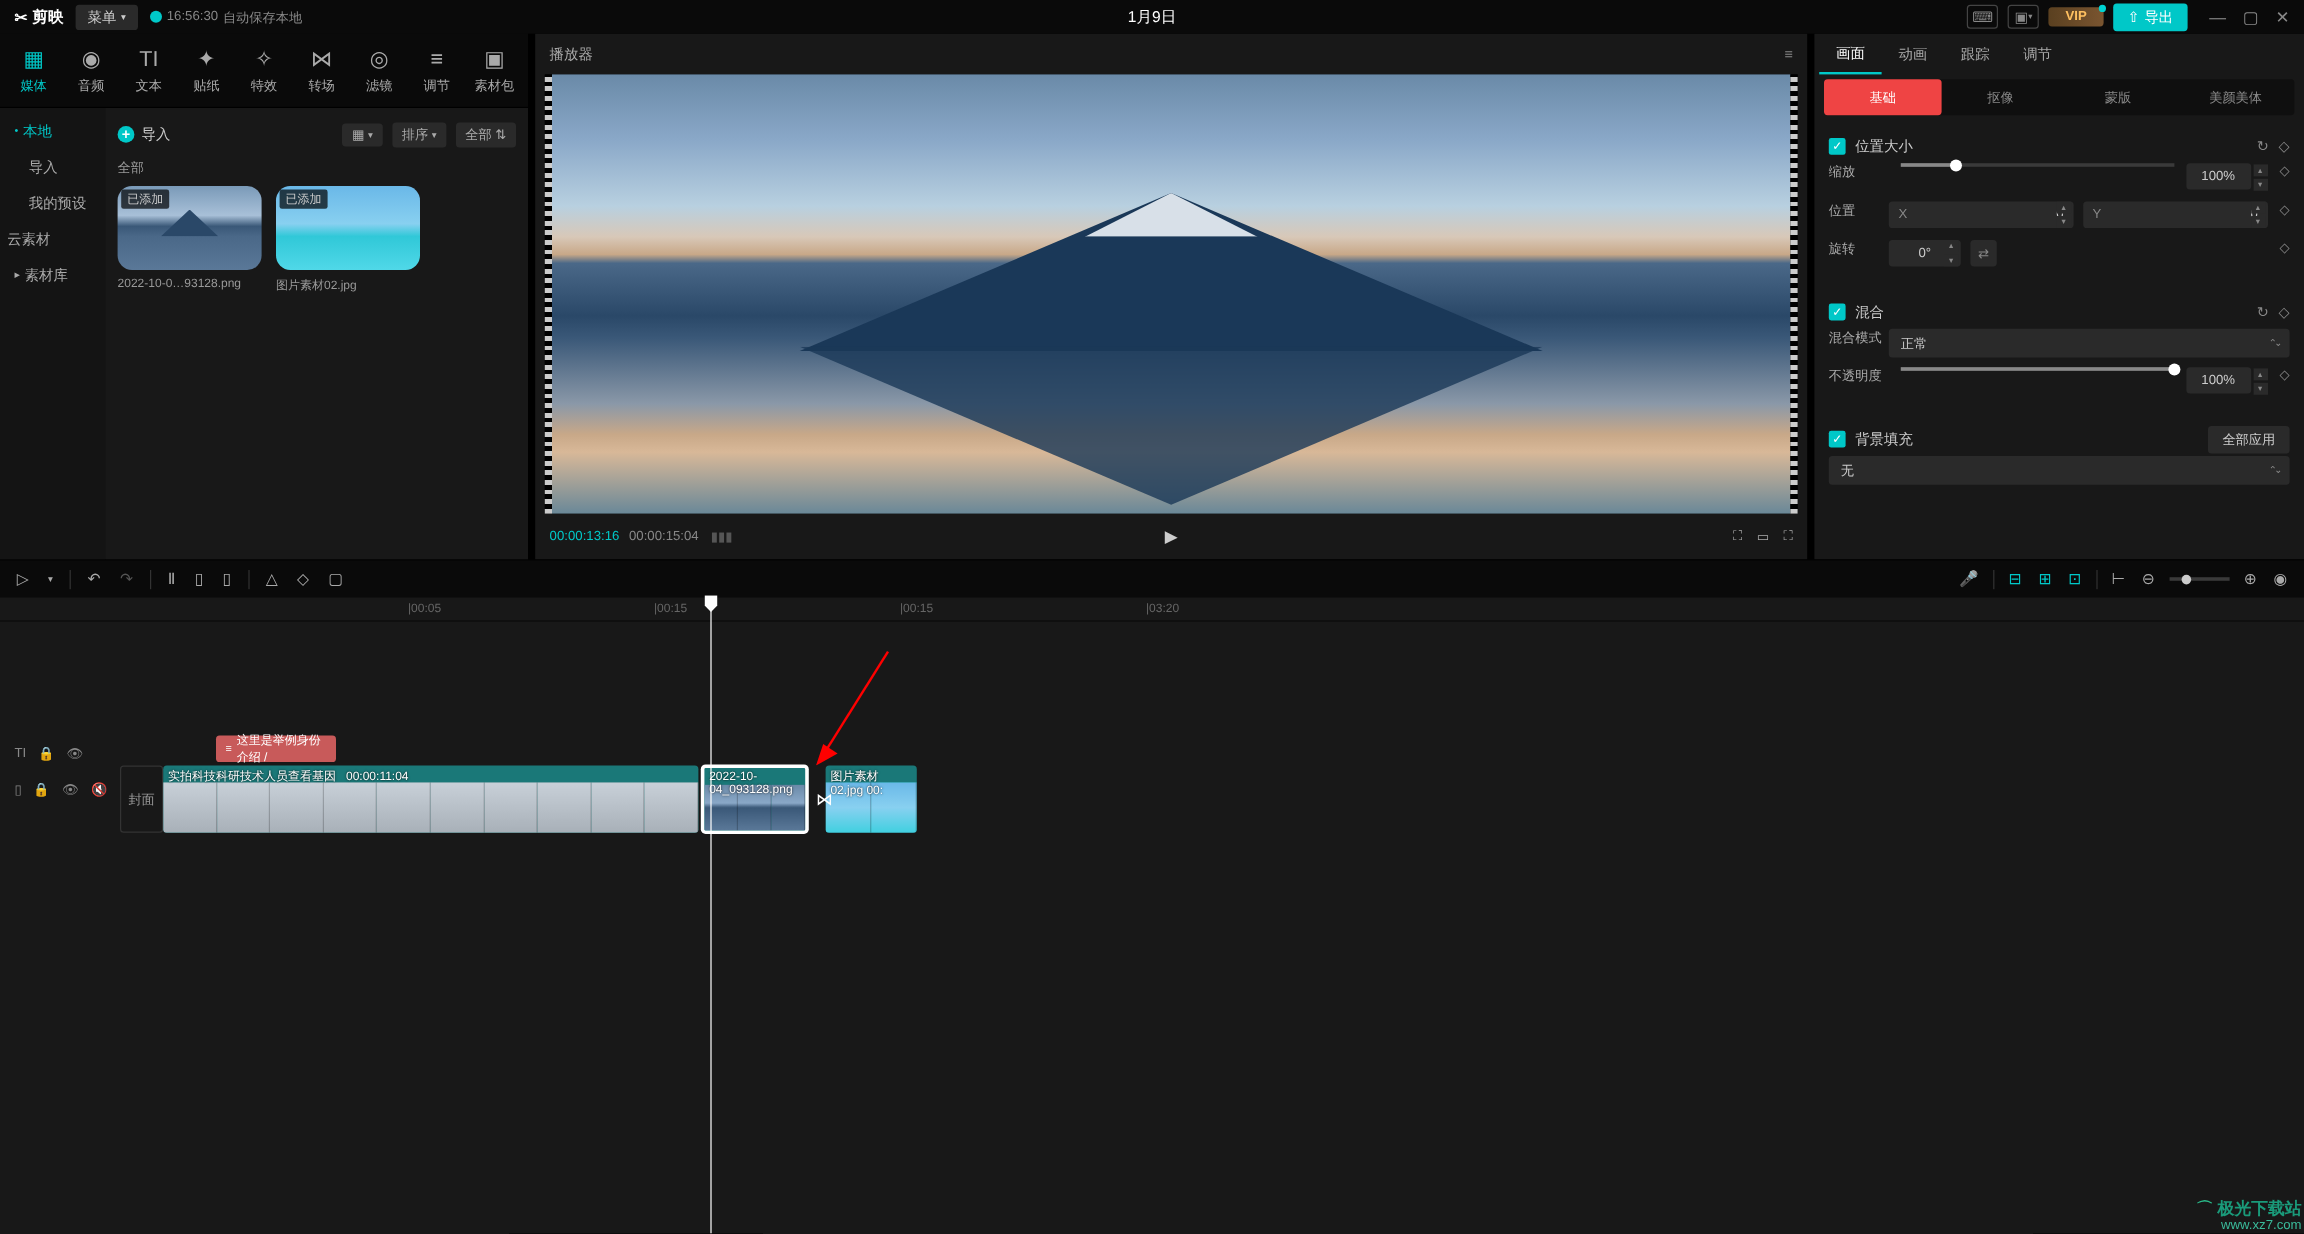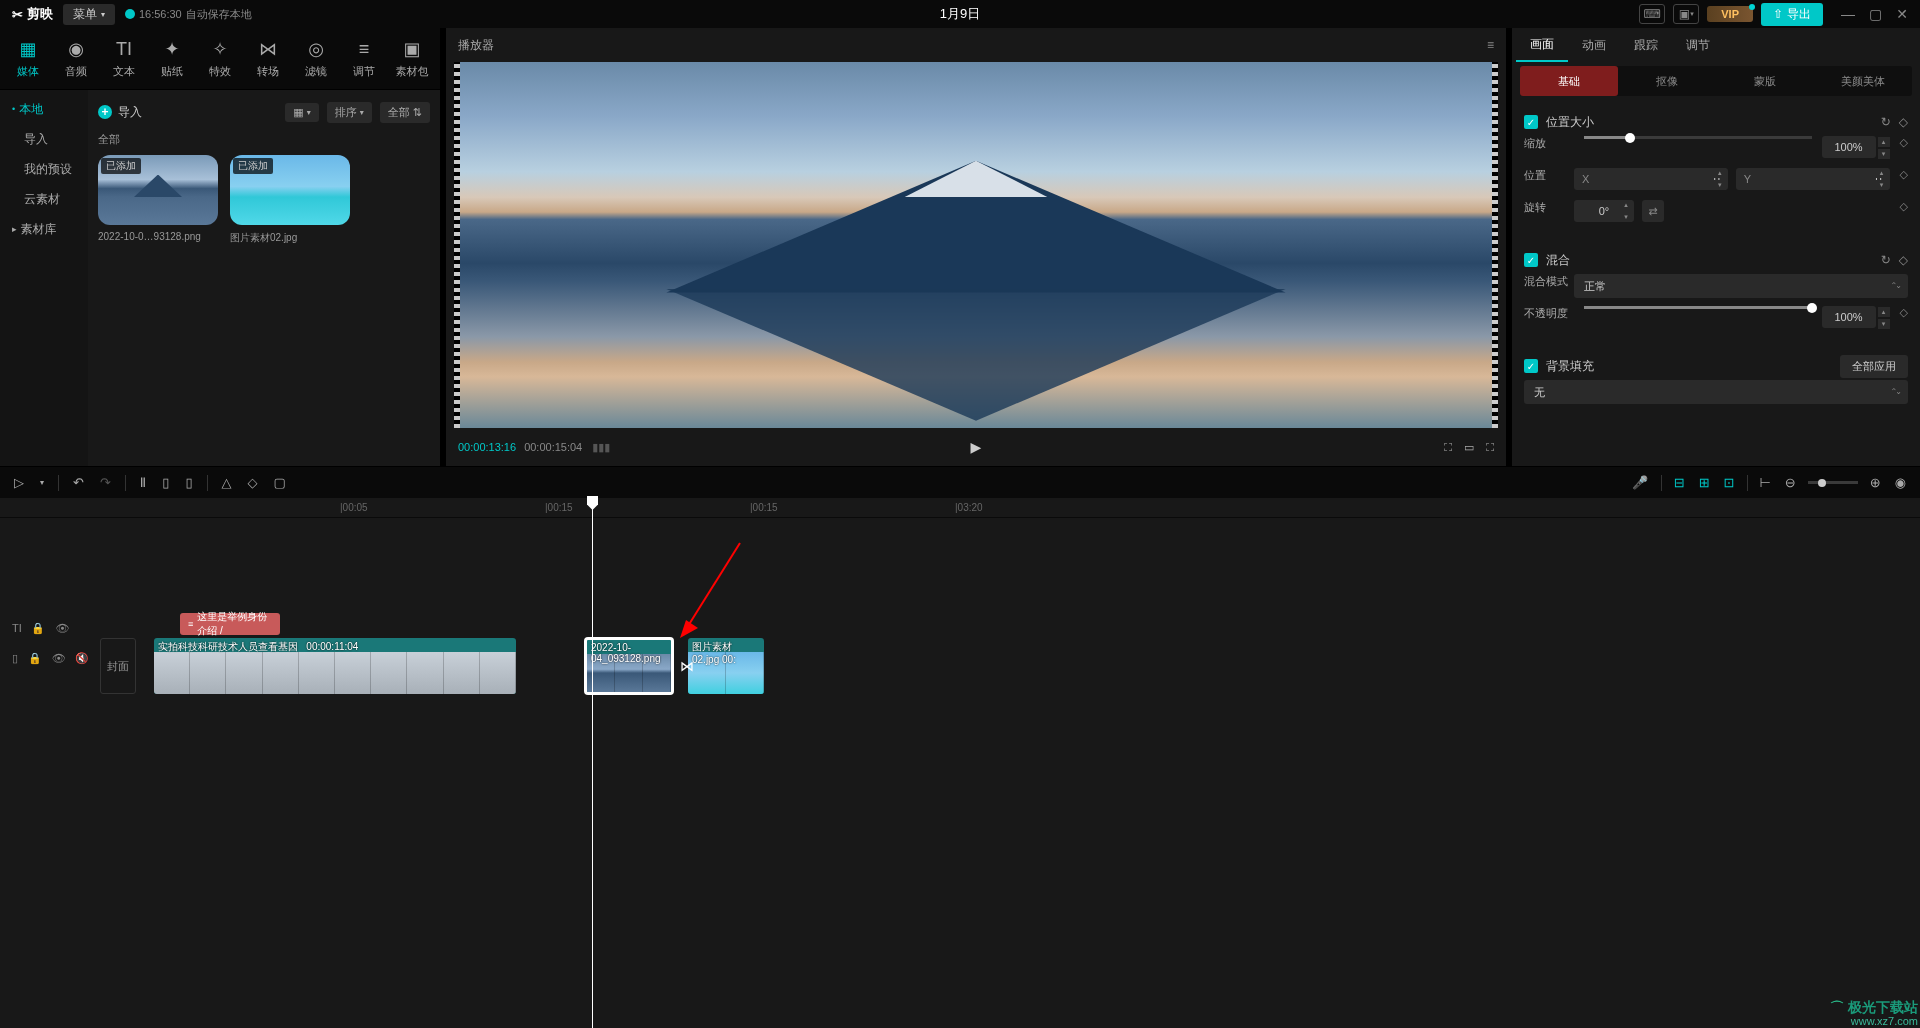--- a/index.html
+++ b/index.html
@@ -62,21 +62,21 @@
 .play-btn{position:absolute;left:50%;transform:translateX(-50%);color:#ccc;font-size:14px;cursor:pointer}
 .player-right-icons{margin-left:auto;display:flex;gap:12px;color:#aaa}
 .player-right-icons span{cursor:pointer}
 
 .right-panel{width:408px;background:#181818;display:flex;flex-direction:column}
 .rp-tabs{height:34px;display:flex;align-items:center;padding:0 4px}
 .rp-tab{padding:0 14px;color:#aaa;cursor:pointer;font-size:12px;height:34px;display:flex;align-items:center}
 .rp-tab.active{color:#fff;border-bottom:2px solid #00c8c8}
 .rp-subtabs{height:30px;display:flex;margin:4px 8px;background:#0f0f0f;border-radius:3px}
 .rp-subtab{flex:1;display:flex;align-items:center;justify-content:center;color:#888;cursor:pointer;font-size:11px}
-.rp-subtab.active{background:#7f1d1d;color:#fff;border-radius:3px}
+.rp-subtab.active{background:#ef4444;color:#fff;border-radius:3px}
 .rp-body{flex:1;padding:8px 12px;overflow-y:auto}
 .rp-section-head{display:flex;align-items:center;height:28px;color:#ccc;font-size:12px}
 .rp-check{width:14px;height:14px;border-radius:2px;background:#00c8c8;margin-right:8px;display:flex;align-items:center;justify-content:center;color:#fff;font-size:10px}
 .rp-head-icons{margin-left:auto;display:flex;gap:8px;color:#888}
 .rp-head-icons span{cursor:pointer}
 .rp-row{display:flex;height:32px;color:#aaa;font-size:11px}
 .rp-label{width:50px}
 .rp-slider{flex:1;height:3px;background:#3a3a3a;position:relative;margin:0 10px;cursor:pointer}
 .rp-slider-fill{position:absolute;height:100%;background:#888;left:0}
 .rp-slider-thumb{position:absolute;width:10px;height:10px;background:#fff;border-radius:50%;top:-3.5px;transform:translateX(-50%)}
@@ -206,21 +206,21 @@
         </div>
     </div>
     <div class="left-body">
       <div class="side-nav">
         <div class="side-item active">
             <span class="chev">•</span>
             <span>本地</span>
           </div>
         <div class="side-item" style="padding-left:24px">导入</div>
         <div class="side-item" style="padding-left:24px">我的预设</div>
-        <div class="side-item" style="padding-left:24px">云素材</div>
+        <div class="side-item" style="padding-left:6px">云素材</div>
         <div class="side-item">
             <span class="chev">▸</span>
             <span>素材库</span>
           </div>
       </div>
       <div class="media-area">
         <div class="media-top">
           <div class="import-btn">
               <span class="import-dot">+</span>
               <span>导入</span>
@@ -446,21 +446,21 @@
     </div>
 
     <div class="track-head" style="top:125px">
       <span>▯</span>
       <span>🔒</span>
       <span>👁</span>
       <span>🔇</span>
     </div>
     <div class="cover-label" style="left:100px;top:120px;width:36px">封面</div>
 
-    <div class="video-clip" style="left:154px;top:120px;width:362px">
+    <div class="video-clip" style="left:136px;top:120px;width:446px">
       <div class="clip-label"><span>实拍科技科研技术人员查看基因</span>&nbsp;&nbsp;&nbsp;<span>00:00:11:04</span></div>
       <div class="clip-frames">
           <div class="clip-frame doc"></div>
           <div class="clip-frame doc"></div>
           <div class="clip-frame doc"></div>
           <div class="clip-frame doc"></div>
           <div class="clip-frame doc"></div>
           <div class="clip-frame doc"></div>
           <div class="clip-frame doc"></div>
           <div class="clip-frame doc"></div>

